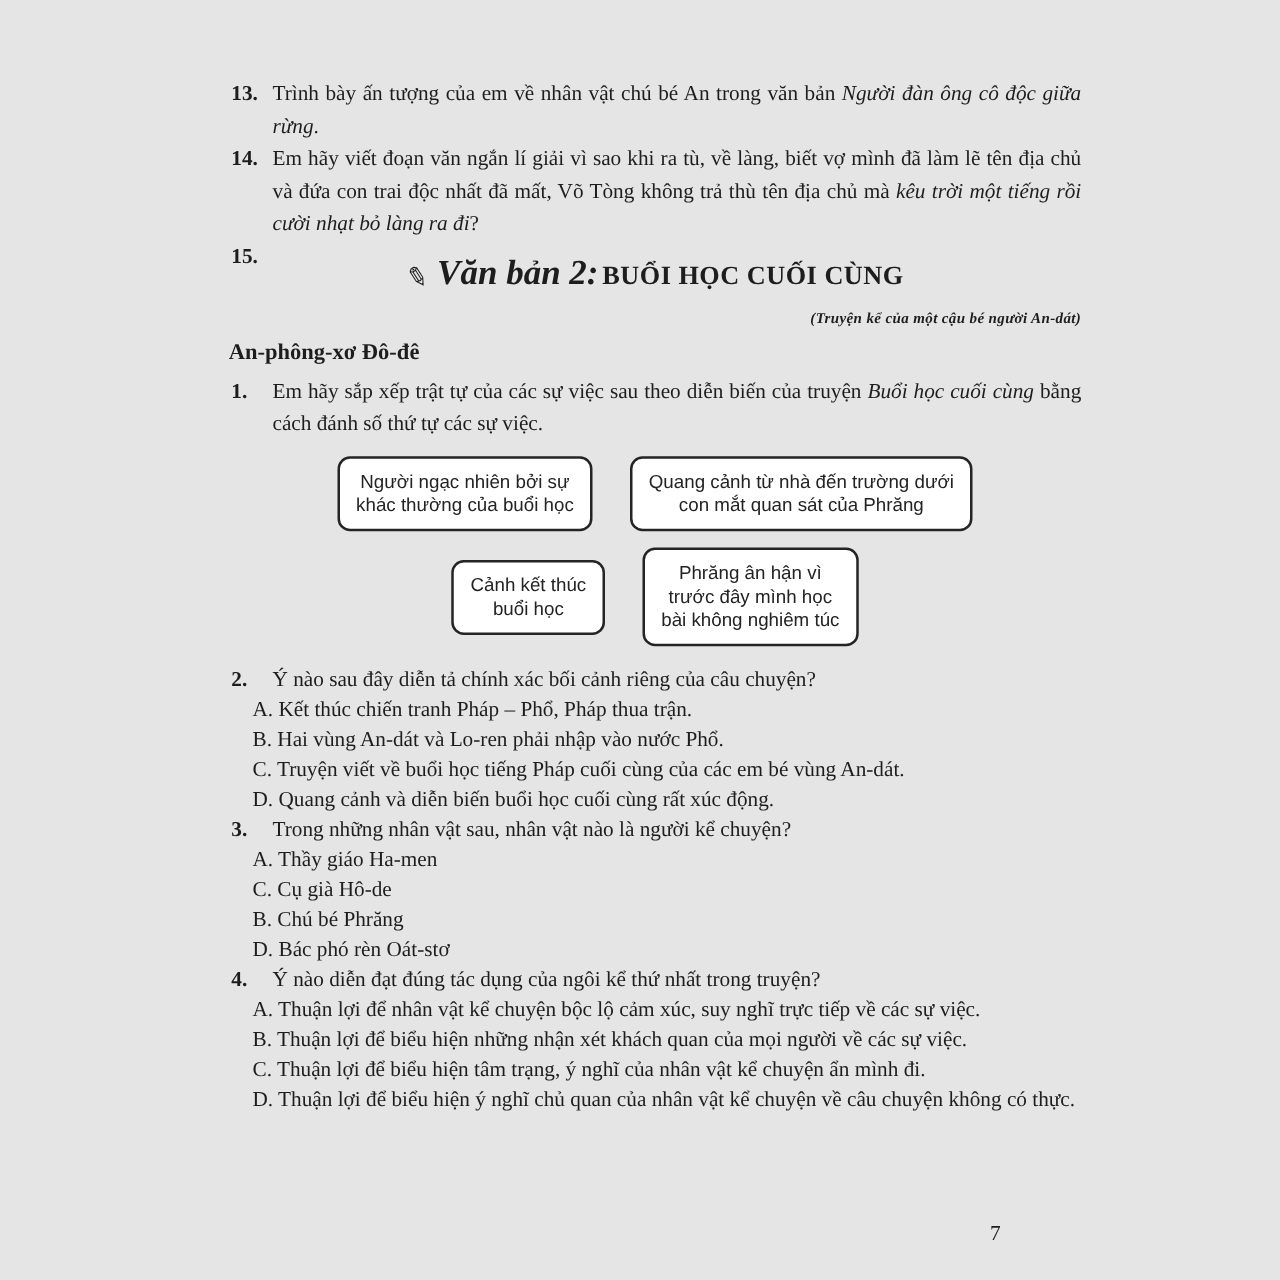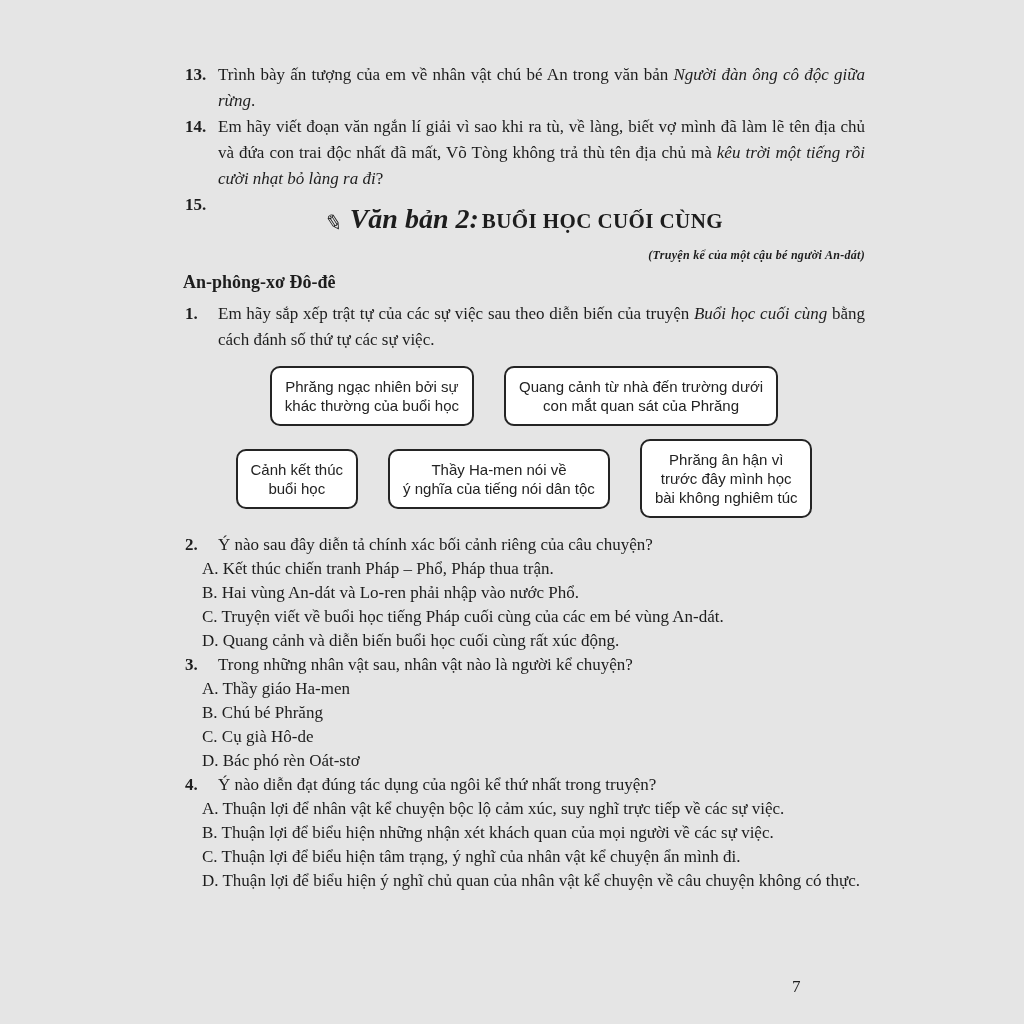--- a/index.html
+++ b/index.html
@@ -144,58 +144,54 @@
     </div>
     <div class="subtitle">(Truyện kể của một cậu bé người An-dát)</div>
     <div class="author">An-phông-xơ Đô-đê</div>
 
     <div class="qitem q1">
       <span class="num">1.</span><span>Em hãy sắp xếp trật tự của các sự việc sau theo diễn biến của truyện </span><span class="it">Buổi học cuối cùng</span><span> bằng cách đánh số thứ tự các sự việc.</span>
     </div>
 
     <div class="box-row box-row-1">
       <div class="seq-box">
-        <span>Phrăng ngạc nhiên bởi sự</span>
+        <span>Người ngạc nhiên bởi sự</span>
         <span>khác thường của buổi học</span>
       </div>
       <div class="seq-box">
         <span>Quang cảnh từ nhà đến trường dưới</span>
         <span>con mắt quan sát của Phrăng</span>
       </div>
     </div>
 
     <div class="box-row box-row-2">
       <div class="seq-box">
         <span>Cảnh kết thúc</span>
         <span>buổi học</span>
-      </div>
-      <div class="seq-box">
-        <span>Thầy Ha-men nói về</span>
-        <span>ý nghĩa của tiếng nói dân tộc</span>
       </div>
       <div class="seq-box">
         <span>Phrăng ân hận vì</span>
         <span>trước đây mình học</span>
         <span>bài không nghiêm túc</span>
       </div>
     </div>
 
     <div class="qitem qblock q2">
       <span class="num">2.</span><span>Ý nào sau đây diễn tả chính xác bối cảnh riêng của câu chuyện?</span>
       <div class="option"><span>A.</span> <span>Kết thúc chiến tranh Pháp – Phổ, Pháp thua trận.</span></div>
       <div class="option"><span>B.</span> <span>Hai vùng An-dát và Lo-ren phải nhập vào nước Phổ.</span></div>
       <div class="option"><span>C.</span> <span>Truyện viết về buổi học tiếng Pháp cuối cùng của các em bé vùng An-dát.</span></div>
       <div class="option"><span>D.</span> <span>Quang cảnh và diễn biến buổi học cuối cùng rất xúc động.</span></div>
     </div>
 
     <div class="qitem qblock">
       <span class="num">3.</span><span>Trong những nhân vật sau, nhân vật nào là người kể chuyện?</span>
       <div class="option"><span>A.</span> <span>Thầy giáo Ha-men</span></div>
+      <div class="option"><span>C.</span> <span>Cụ già Hô-de</span></div>
       <div class="option"><span>B.</span> <span>Chú bé Phrăng</span></div>
-      <div class="option"><span>C.</span> <span>Cụ già Hô-de</span></div>
       <div class="option"><span>D.</span> <span>Bác phó rèn Oát-stơ</span></div>
     </div>
 
     <div class="qitem qblock">
       <span class="num">4.</span><span>Ý nào diễn đạt đúng tác dụng của ngôi kể thứ nhất trong truyện?</span>
       <div class="option"><span>A.</span> <span>Thuận lợi để nhân vật kể chuyện bộc lộ cảm xúc, suy nghĩ trực tiếp về các sự việc.</span></div>
       <div class="option"><span>B.</span> <span>Thuận lợi để biểu hiện những nhận xét khách quan của mọi người về các sự việc.</span></div>
       <div class="option"><span>C.</span> <span>Thuận lợi để biểu hiện tâm trạng, ý nghĩ của nhân vật kể chuyện ẩn mình đi.</span></div>
       <div class="option"><span>D.</span> <span>Thuận lợi để biểu hiện ý nghĩ chủ quan của nhân vật kể chuyện về câu chuyện không có thực.</span></div>
     </div>

